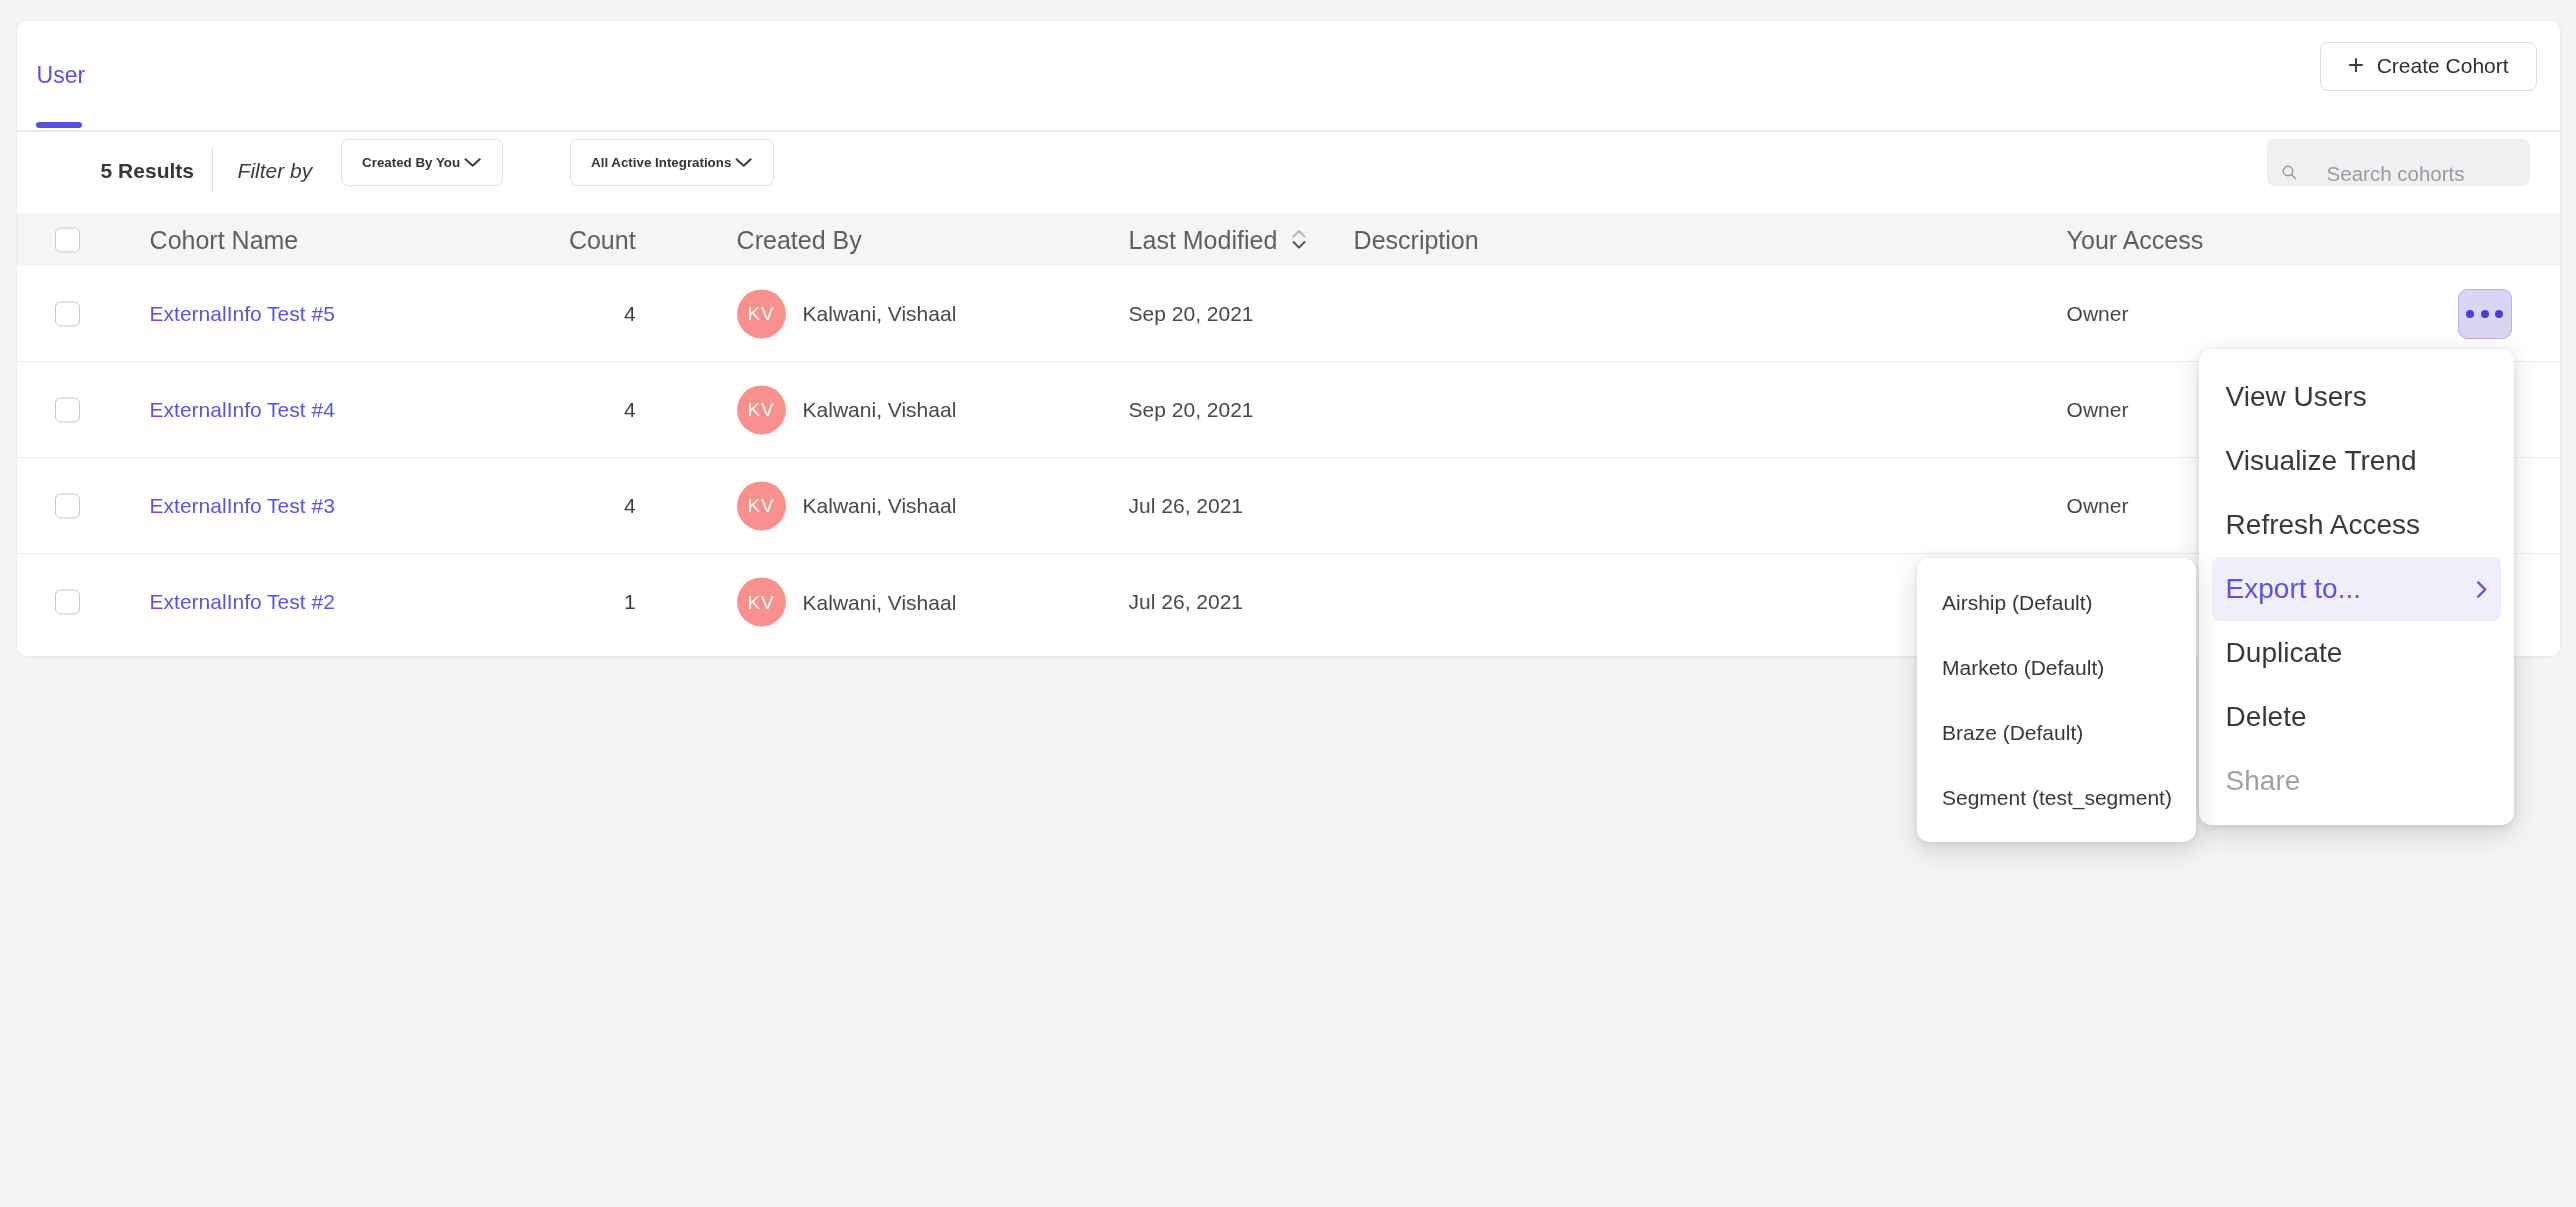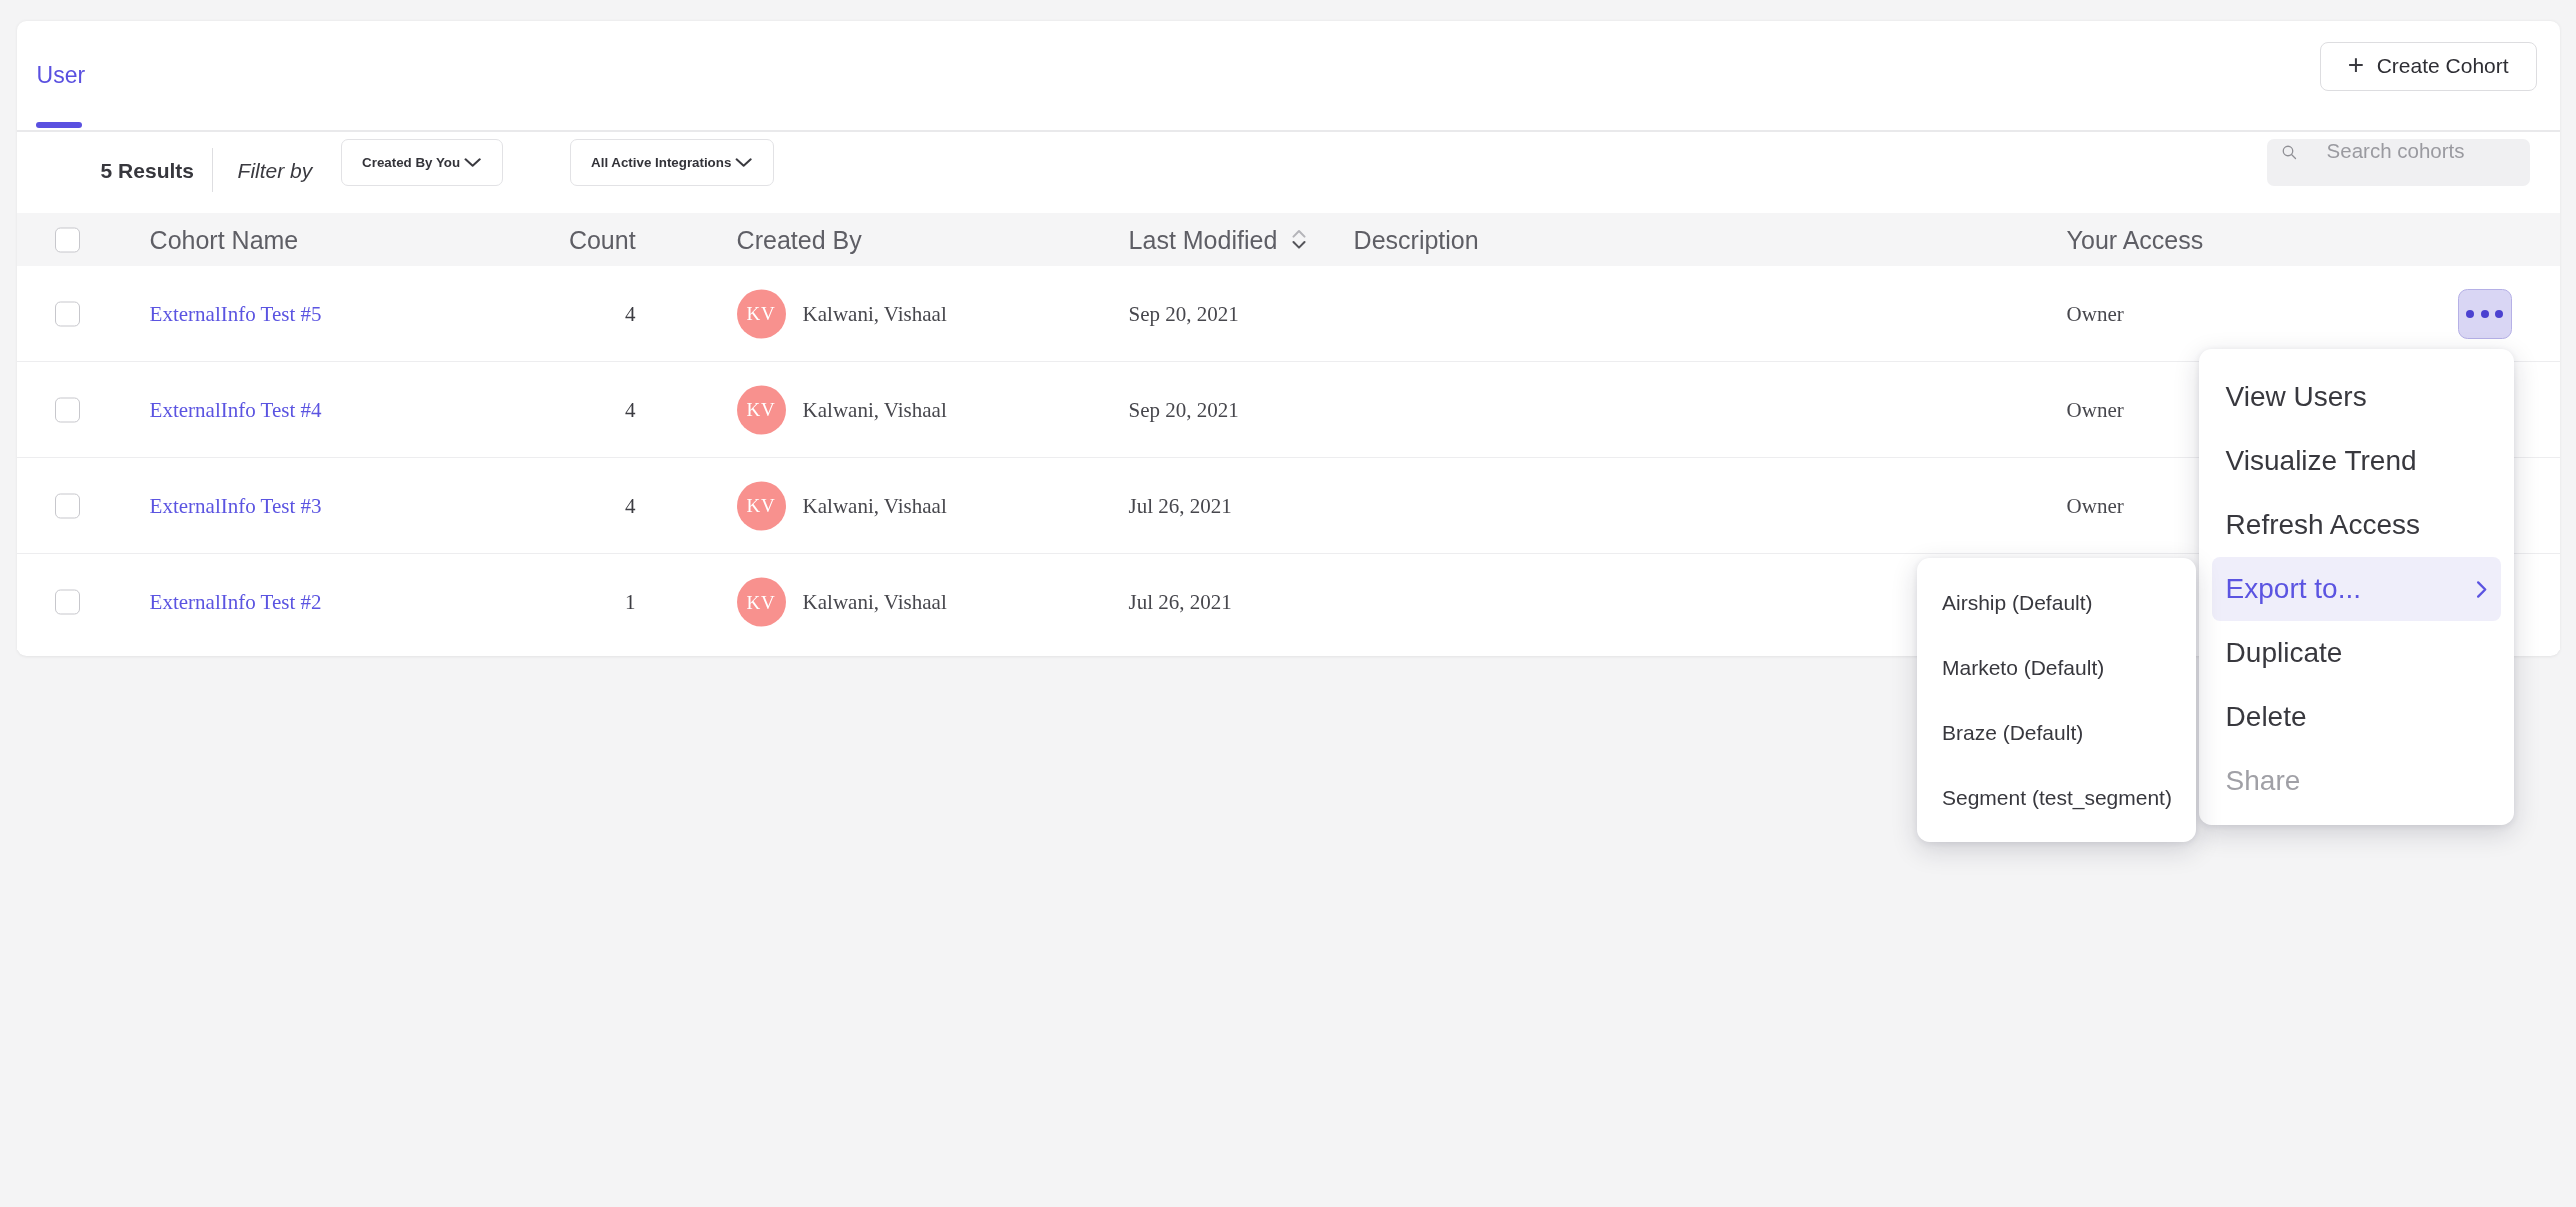--- a/index.html
+++ b/index.html
@@ -44,21 +44,21 @@
     position:absolute; top:8px; height:47px; padding:0 20.5px;
     display:flex; align-items:center; gap:4px;
     background:#fff; border:1.6px solid #e2e2e5; border-radius:7px;
     font-weight:600; color:#333339; cursor:pointer; white-space:nowrap;
   }
   .dd-created { left:324px; }
   .dd-integrations { left:553px; }
   .chev { width:17.3px; height:11px; }
   .search-box {
     position:absolute; left:2250px; top:8px; width:263px; height:47px;
-    background:#f0f0f2; border-radius:7px; display:flex; align-items:flex-start;
+    background:#f0f0f2; border-radius:7px; display:flex; align-items:flex-end;
     padding:0 14px; gap:29px;
   }
   .search-box input {
     border:none; outline:none; background:transparent; width:189px;
     font-family:"Liberation Sans", sans-serif; font-size:20.5px; color:#3c3c42;
   }
   .search-box input::placeholder { color:#9a9aa0; }
   
   .thead {
     position:absolute; left:0; top:192px; width:100%; height:53px;
@@ -74,21 +74,20 @@
   .col-count  { left:473px; width:146px; text-align:right; }
   .col-created{ left:720px; }
   .col-modified { left:1112px; display:flex; align-items:center; gap:14px; }
   .col-desc   { left:1337px; }
   .col-access { left:2050px; }
   .sort-icon { display:inline-flex; flex-direction:column; gap:2.4px; cursor:pointer; }
   .rows { position:absolute; left:0; top:245px; width:100%; }
   .trow {
     position:relative; width:100%; height:96px; background:#fff;
     border-bottom:1.6px solid #ededef;
-    font-family:Liberation Serif, serif;
   }
   .trow:last-child { border-bottom:none; }
   .name-link { color:#5b54e1; cursor:pointer; }
   .count-val { color:#3c3c42; }
   .creator { left:720px; display:flex; align-items:center; gap:17px; }
   .avatar {
     width:49px; height:49px; border-radius:50%; background:#f8918e;
     color:#fff; font-size:19px; font-weight:500; letter-spacing:0.8px;
     display:flex; align-items:center; justify-content:center; flex:0 0 auto;
   }

